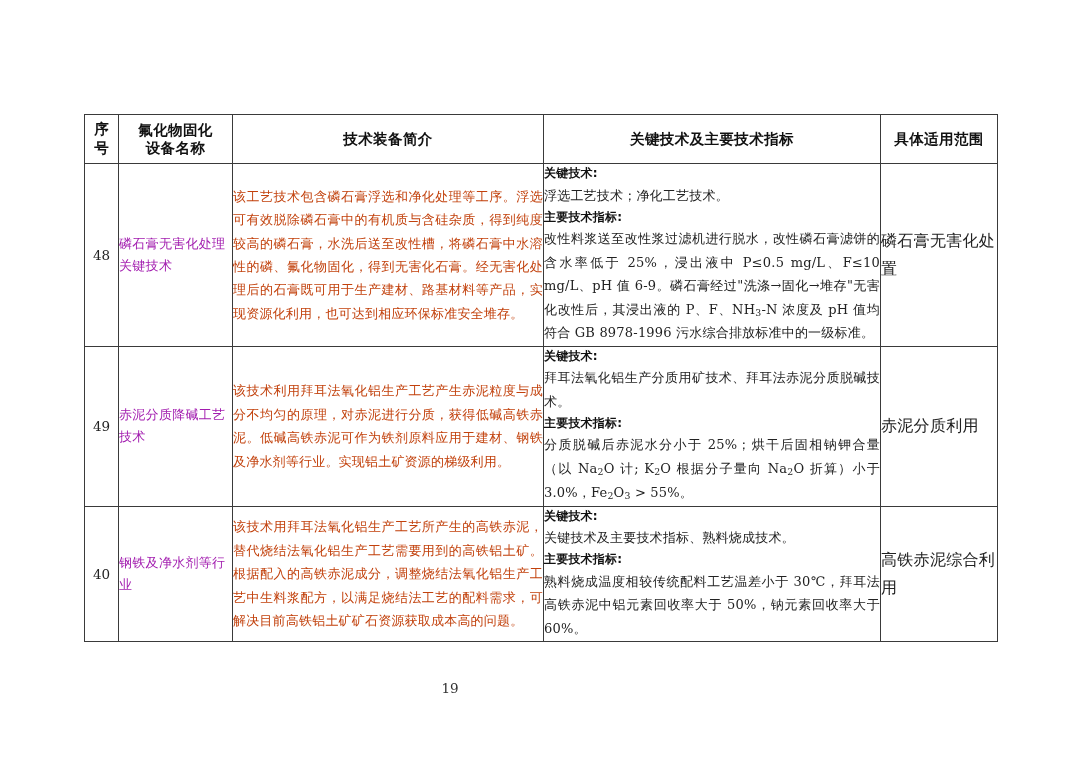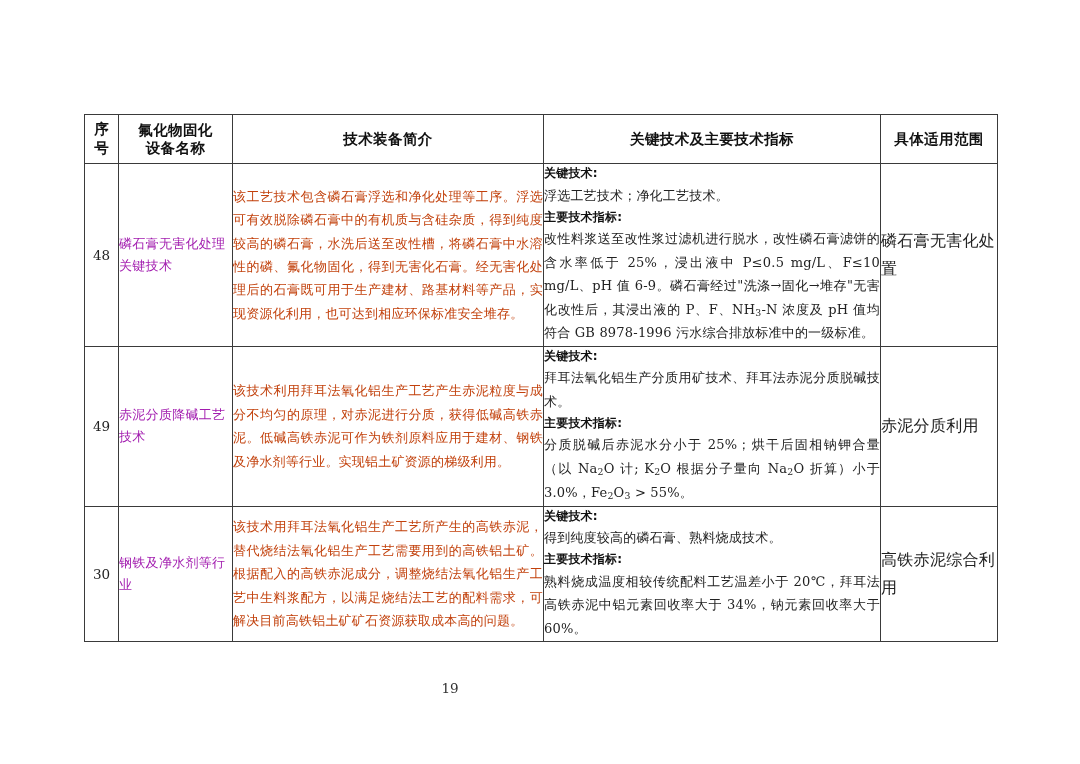--- a/index.html
+++ b/index.html
@@ -192,28 +192,28 @@
           <td class="key-cell">
             <span class="kt-label">关键技术:</span>
             <span class="kt-body">拜耳法氧化铝生产分质用矿技术、拜耳法赤泥分质脱碱技术。</span>
             <span class="kt-label">主要技术指标:</span>
             <span class="kt-body">分质脱碱后赤泥水分小于 25%；烘干后固相钠钾合量（以 Na<sub>2</sub>O 计; K<sub>2</sub>O 根据分子量向 Na<sub>2</sub>O 折算）小于 3.0%，Fe<sub>2</sub>O<sub>3</sub> &gt; 55%。</span>
           </td>
           <td class="scope-cell">赤泥分质利用</td>
         </tr>
 
         <tr>
-          <td class="seq-cell">30</td>
+          <td class="seq-cell">40</td>
           <td class="name-cell">钢铁及净水剂等行业</td>
           <td class="desc-cell">该技术用拜耳法氧化铝生产工艺所产生的高铁赤泥，替代烧结法氧化铝生产工艺需要用到的高铁铝土矿。根据配入的高铁赤泥成分，调整烧结法氧化铝生产工艺中生料浆配方，以满足烧结法工艺的配料需求，可解决目前高铁铝土矿矿石资源获取成本高的问题。</td>
           <td class="key-cell">
             <span class="kt-label">关键技术:</span>
-            <span class="kt-body">得到纯度较高的磷石膏、熟料烧成技术。</span>
+            <span class="kt-body">关键技术及主要技术指标、熟料烧成技术。</span>
             <span class="kt-label">主要技术指标:</span>
-            <span class="kt-body">熟料烧成温度相较传统配料工艺温差小于 20℃，拜耳法高铁赤泥中铝元素回收率大于 34%，钠元素回收率大于 60%。</span>
+            <span class="kt-body">熟料烧成温度相较传统配料工艺温差小于 30℃，拜耳法高铁赤泥中铝元素回收率大于 50%，钠元素回收率大于 60%。</span>
           </td>
           <td class="scope-cell">高铁赤泥综合利用</td>
         </tr>
 
       </tbody>
     </table>
   </div>
 
   <div class="page-number">19</div>
 

